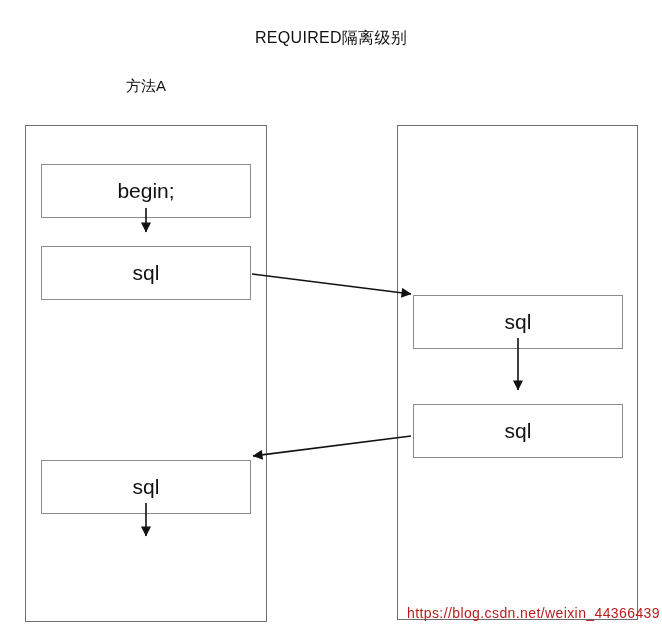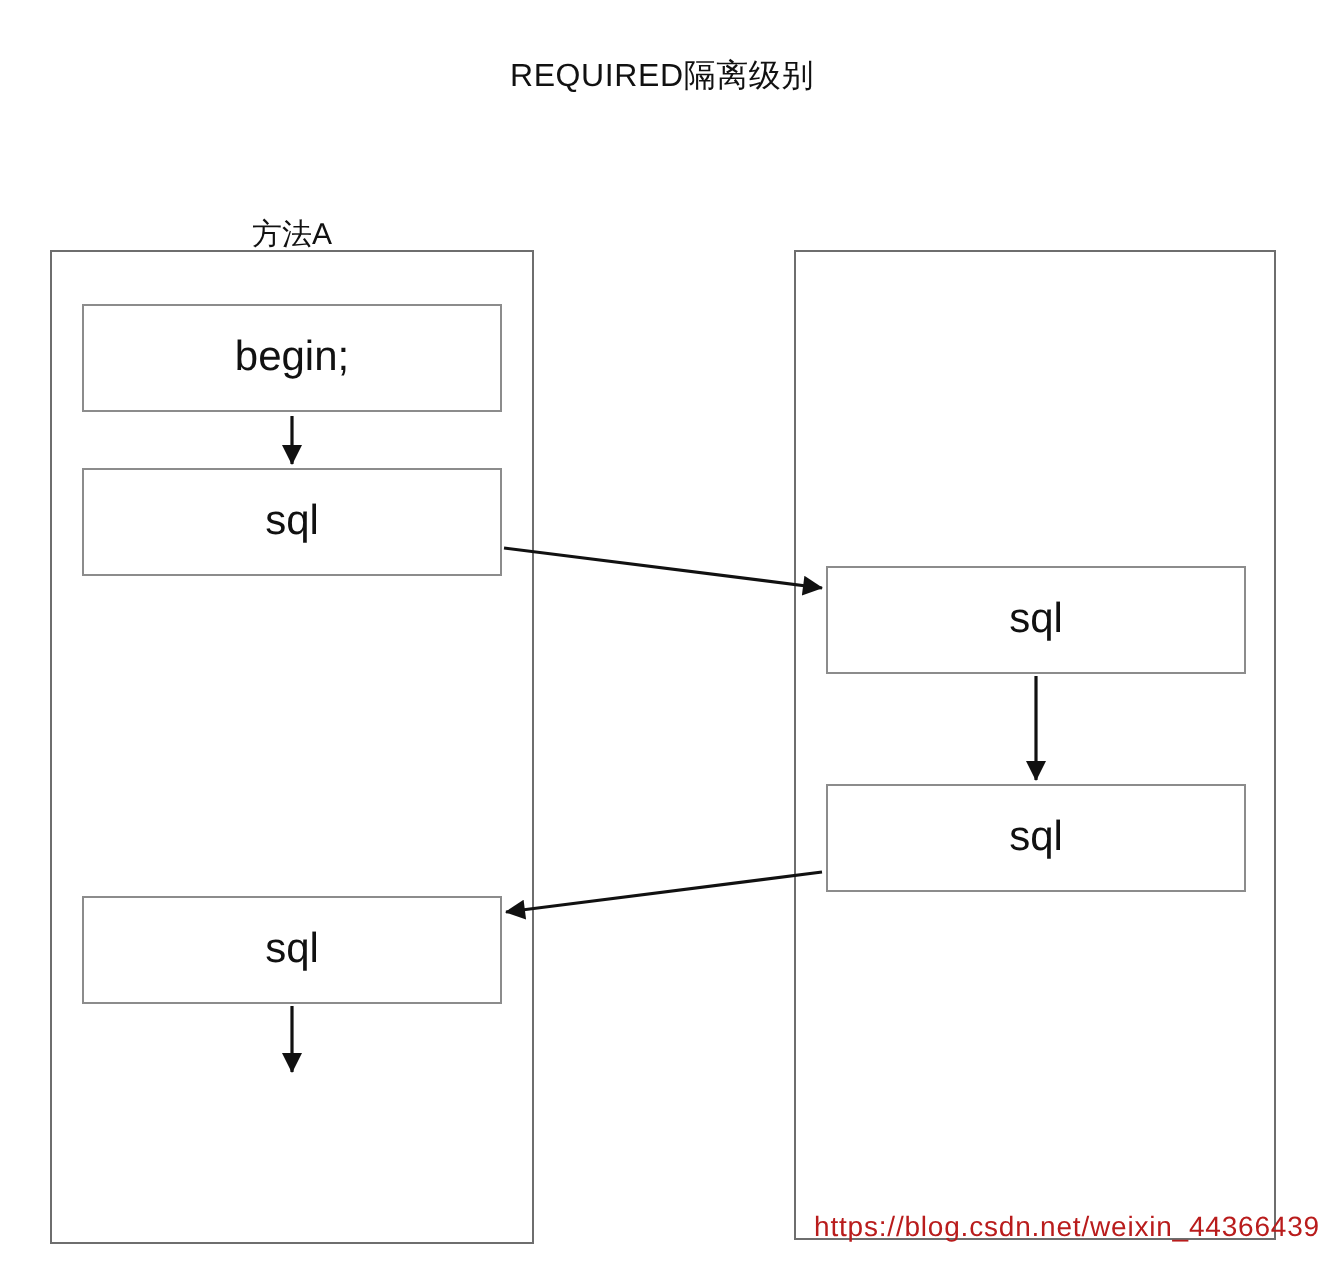--- a/index.html
+++ b/index.html
@@ -20,41 +20,42 @@
     text-align: center;
     font-size: 16px;
     letter-spacing: 0.3px;
   }
   .col-header {
     position: absolute;
     top: 77px;
     font-size: 15px;
     text-align: center;
   }
-  .col-header.a { left: 25px;  width: 242px; margin-top: 31px; }
+  .col-header.a { left: 25px;  width: 242px; }
   .col-header.b { left: 397px; width: 241px; }
   .container {
     position: absolute;
     border: 1.5px solid #6e6e6e;
     background: #ffffff;
     box-sizing: border-box;
   }
   .container.a { left: 25px;  top: 125px; width: 242px; height: 497px; }
   .container.b { left: 397px; top: 125px; width: 241px; height: 495px; }
   .node {
     position: absolute;
     width: 210px;
     height: 54px;
     border: 1px solid #8c8c8c;
     background: #ffffff;
     box-sizing: border-box;
     display: flex;
     align-items: center;
     justify-content: center;
     font-size: 21px;
+    margin-top: 12px;
   }
   .node.a { left: 41px; }
   .node.b { left: 413px; }
   .node.a1 { top: 152px; }
   .node.a2 { top: 234px; }
   .node.a3 { top: 448px; }
   .node.a4 { top: 538px; }
   .node.b1 { top: 283px; }
   .node.b2 { top: 392px; }
   .arrows {

